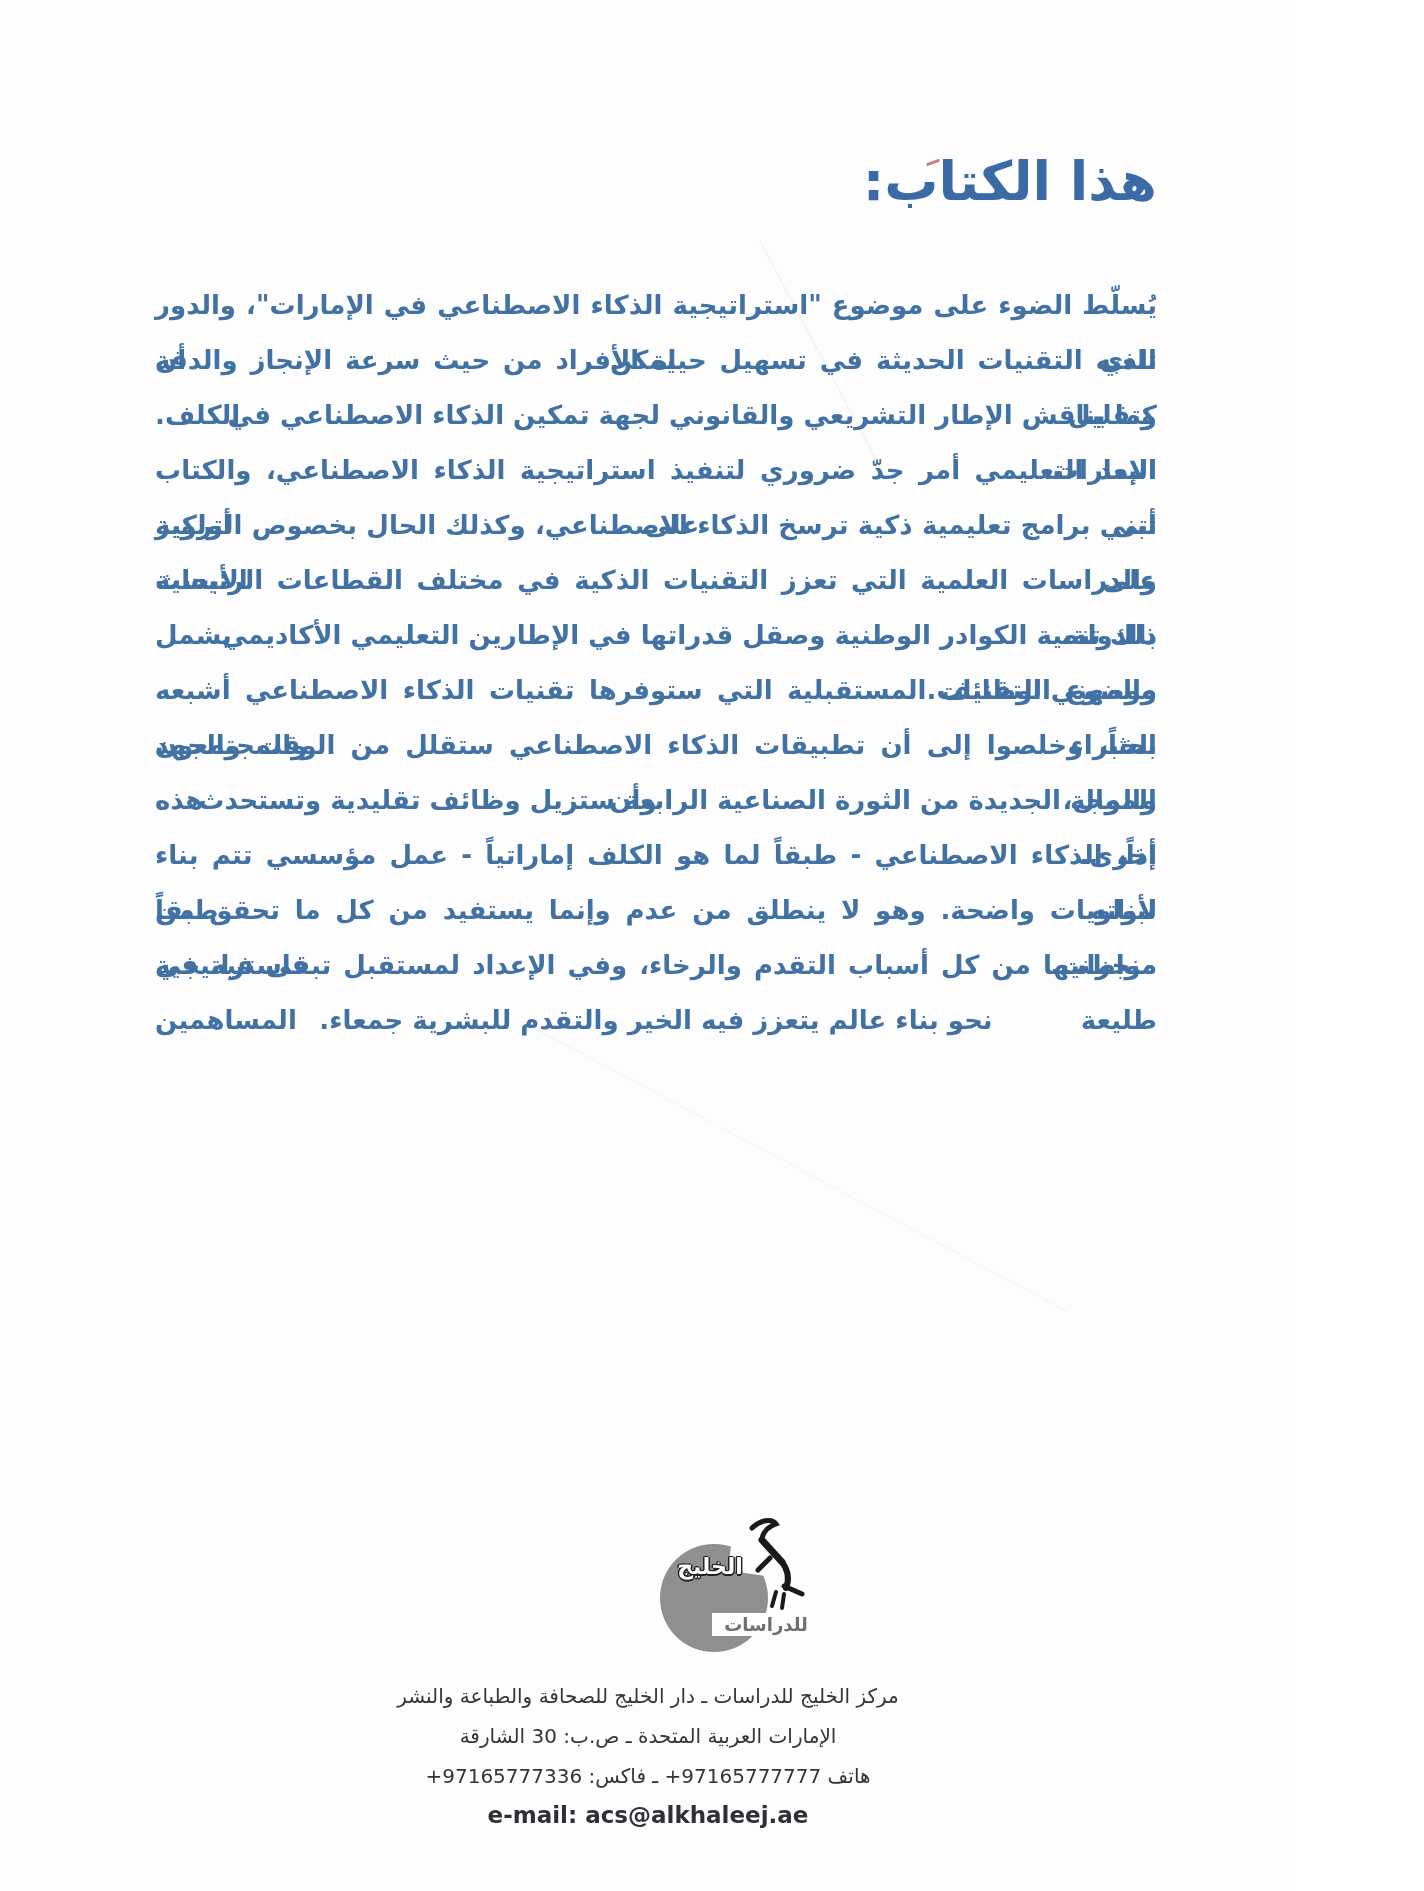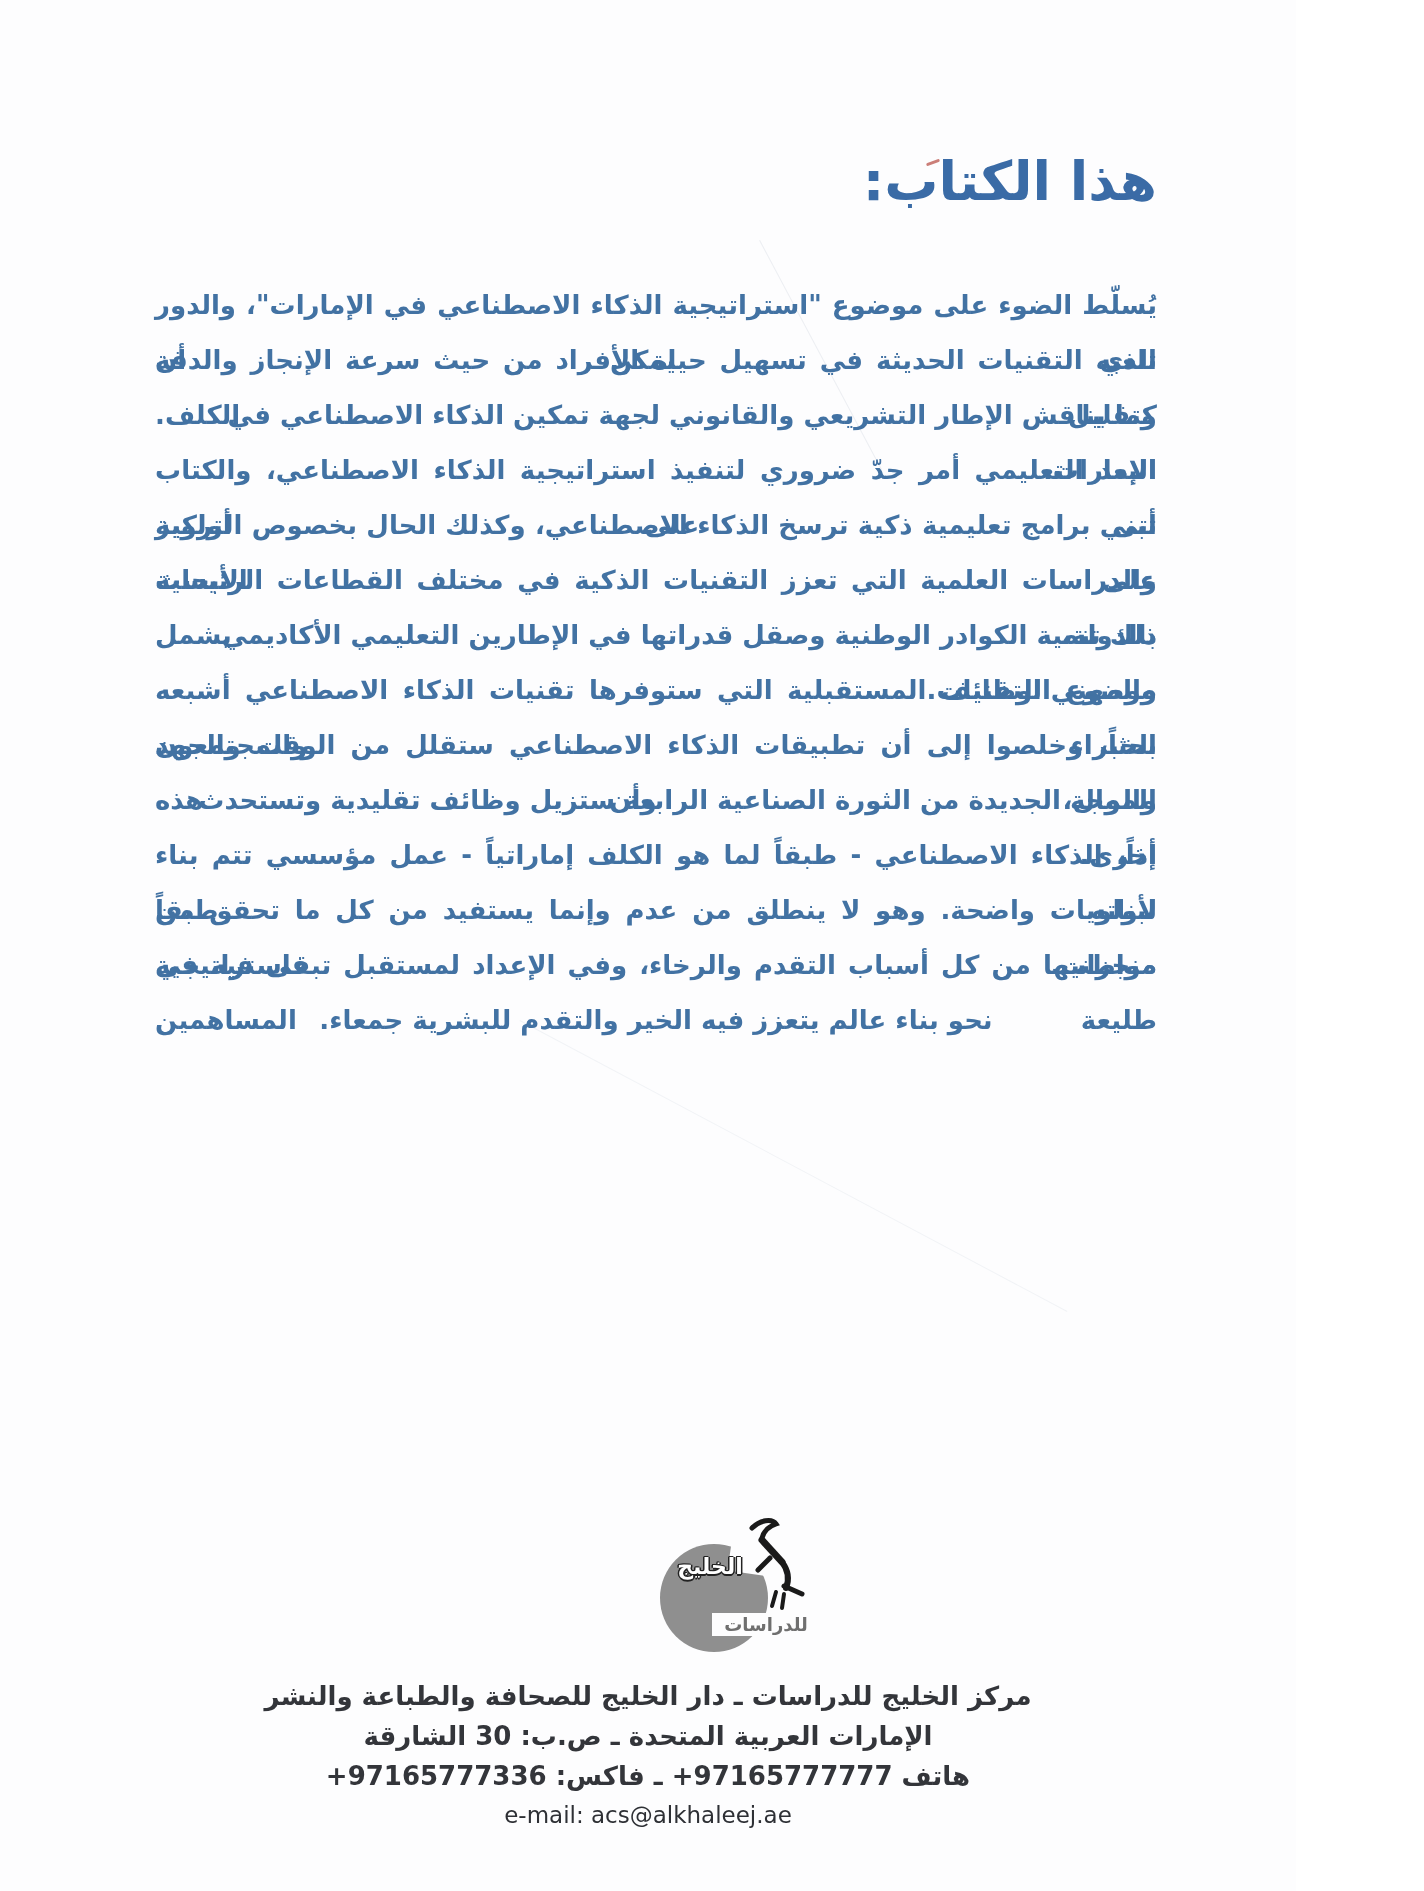--- a/index.html
+++ b/index.html
@@ -85,28 +85,28 @@
   
   .publisher{
     position:absolute;
     top:1676px;left:0;
     width:100%;
     text-align:center;
     direction:rtl;
     color:#33353a;
   }
   .pub-line{
-    font-size:26px;
-    font-weight:bold;
+    font-size:20px;
+    font-weight:normal;
     line-height:40px;
   }
   .pub-email{
     direction:ltr;
     font-size:23px;
-    font-weight:normal;
+    font-weight:bold;
     line-height:38px;
     color:#2e3035;
     text-align:center;
   }
   
   .speck1{
     position:absolute;left:926px;top:161px;
     width:14px;height:3px;border-radius:2px;
     background:#b5473f;opacity:.7;
     transform:rotate(-20deg);

